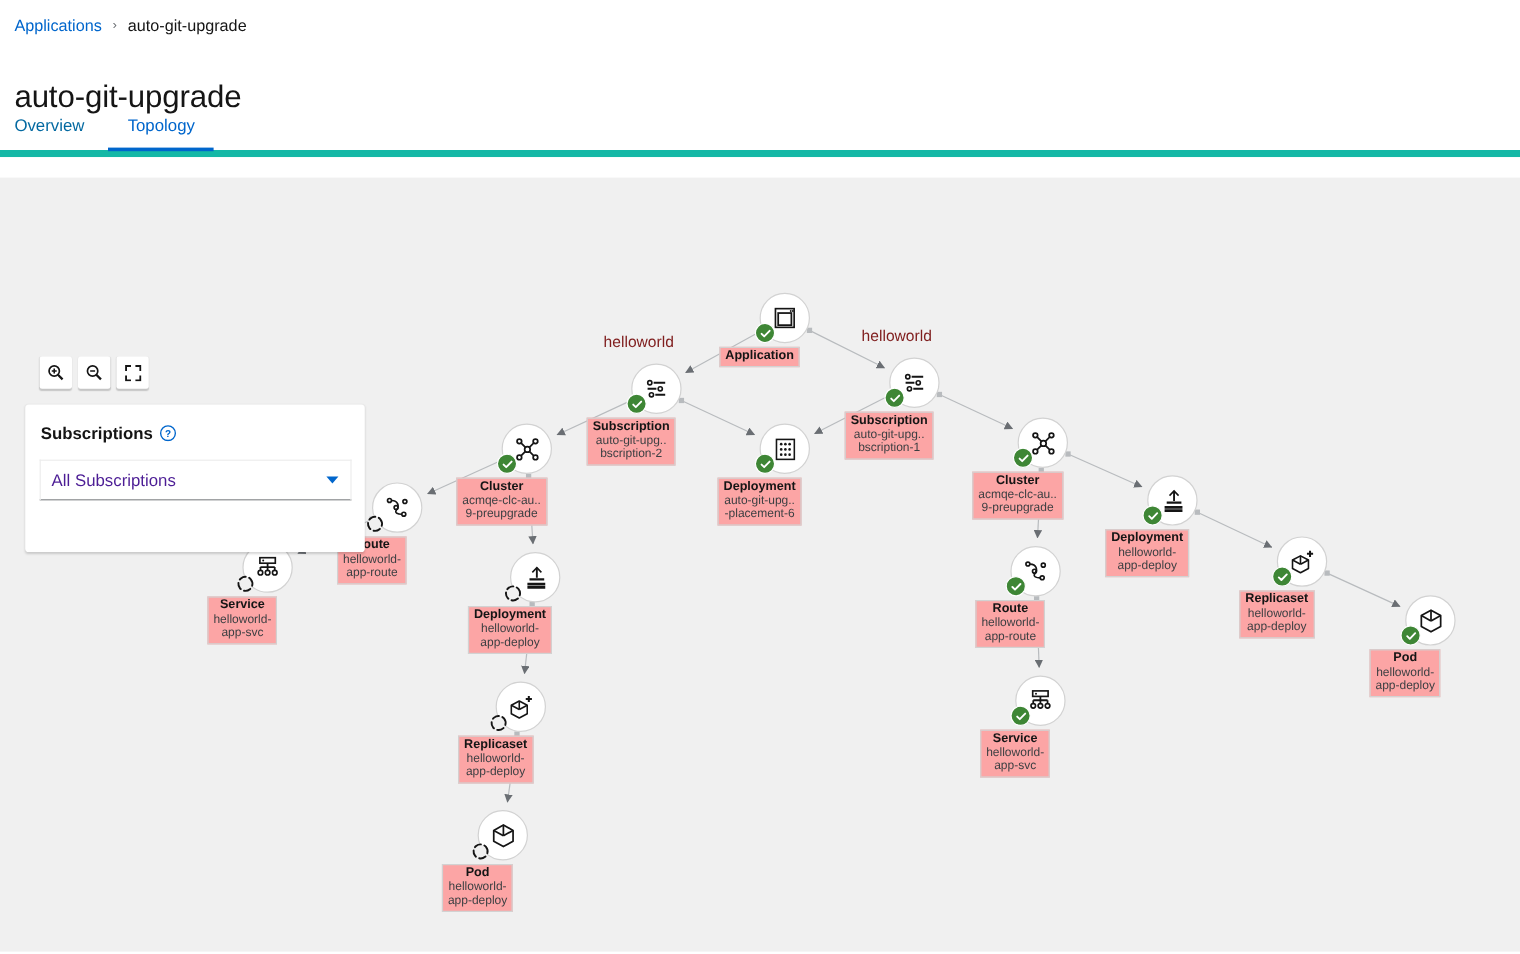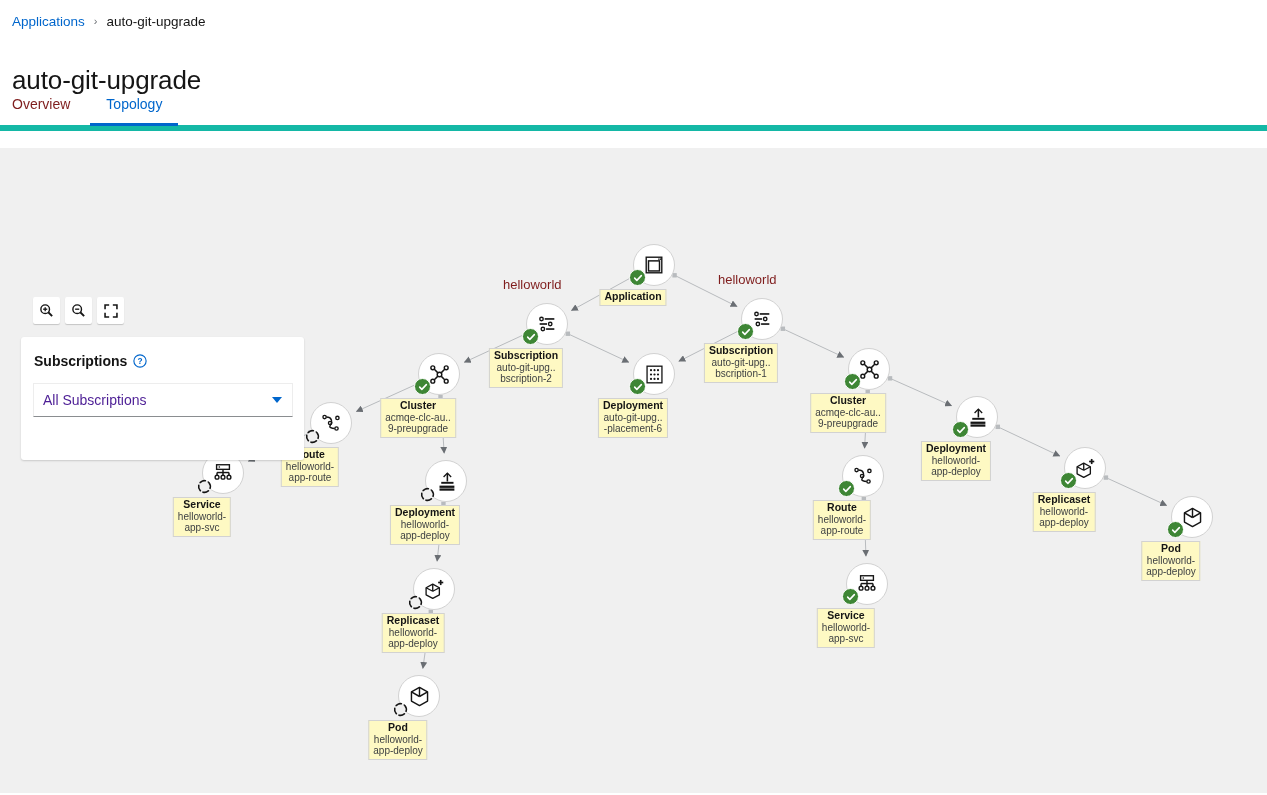--- a/index.html
+++ b/index.html
@@ -47,21 +47,21 @@
 
   .tabs {
     display: flex;
     position: absolute;
     left: 0; bottom: 0;
     padding-left: 12px;
     gap: 0;
   }
   .tab {
     font-size: 14px;
-    color: #7f1d1d;
+    color: #0369a1;
     padding: 8px 16px 11px 16px;
     cursor: pointer;
     border-bottom: 3px solid transparent;
     margin-bottom: -1px;
     background: none;
     border-top: 0; border-left: 0; border-right: 0;
     font-family: inherit;
   }
   .tab:first-child { padding-left: 0; padding-right: 20px; }
   .tab.active {
@@ -185,21 +185,21 @@
   .status-badge.pending {
     background: transparent;
     left: -6px; top: 26px;
   }
 
   .node-label {
     position: absolute;
     top: 45px;
     left: 50%;
     transform: translateX(-50%);
-    background: #fef9c3;
+    background: #fca5a5;
     border: 1px solid #d2d2d2;
     padding: 1px 4px 2px 4px;
     text-align: center;
     white-space: nowrap;
     line-height: 11.5px;
     cursor: pointer;
   }
   .node-label .nl-type {
     font-size: 10.5px;
     font-weight: bold;

